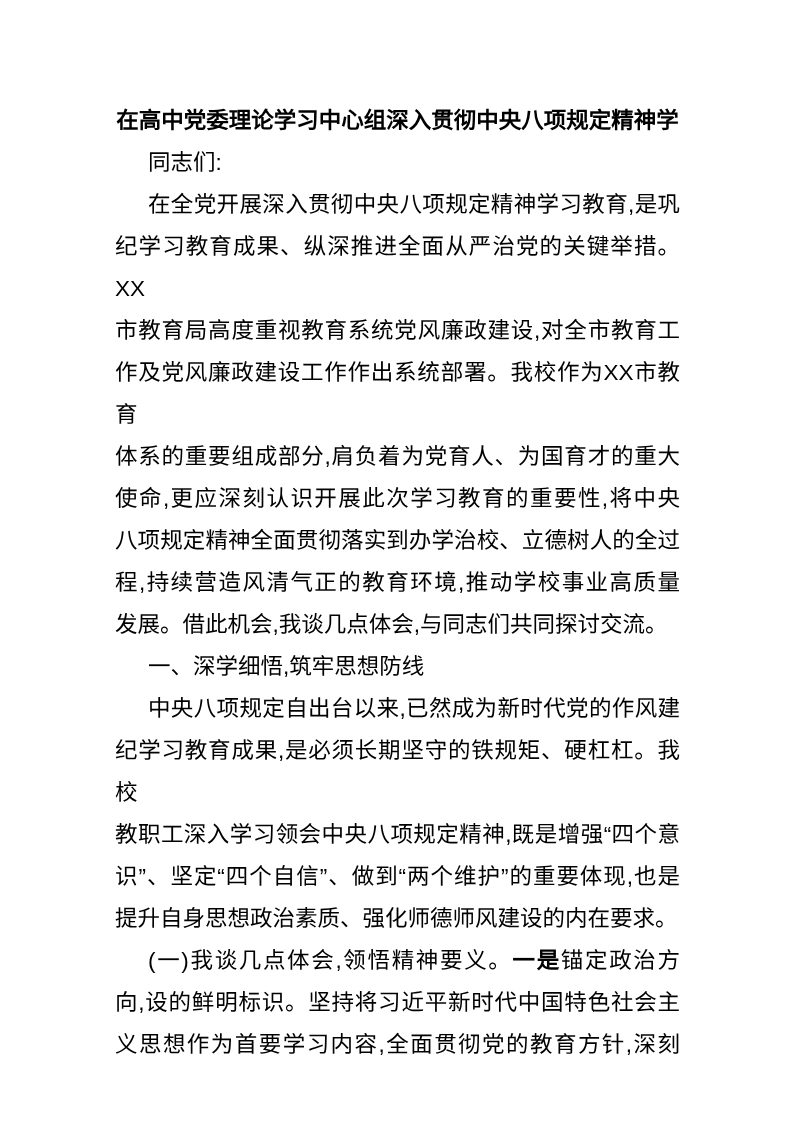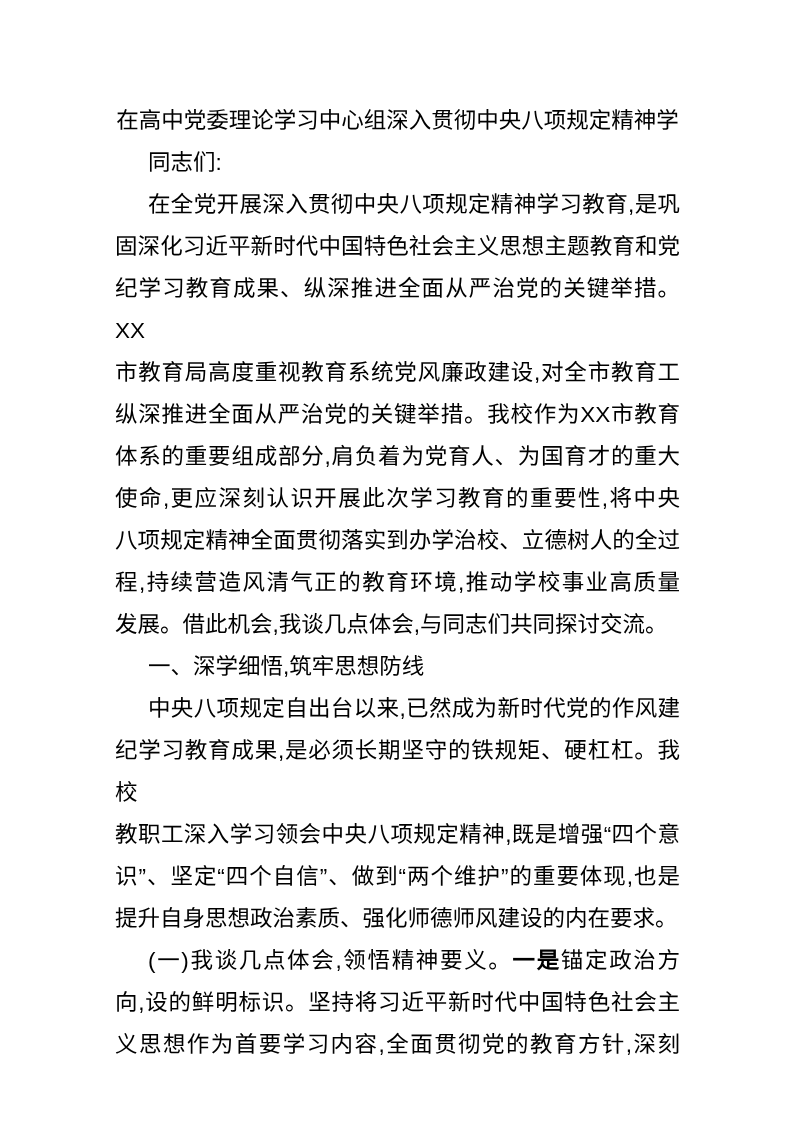--- a/index.html
+++ b/index.html
@@ -38,43 +38,42 @@
     text-align: right;
     text-align-last: left;
   }
   
   .ind {
     text-indent: 33px;
   }
   .t-line {
     text-align: right;
     text-align-last: center;
-    font-weight: normal;
+    font-weight: bold;
   }
   .bd {
     font-weight: bold;
   }
 </style>
 </head>
 <body>
 
 <div class="doc">
 
   <div>
     <p class="line t-line">在高中党委理论学习中心组深入贯彻中央八项规定精神学</p>
   </div>
 
   <p class="line nl ind">同志们:</p>
 
   <div>
     <p class="line jl ind">在全党开展深入贯彻中央八项规定精神学习教育,是巩</p>
-    <p class="line jl">固深化习近平新时代中国特色社会主义思想主题教育和党</p>
     <p class="line jl">纪学习教育成果、纵深推进全面从严治党的关键举措。XX</p>
     <p class="line jl">市教育局高度重视教育系统党风廉政建设,对全市教育工</p>
-    <p class="line jl">纵深推进全面从严治党的关键举措。我校作为XX市教育</p>
+    <p class="line jl">作及党风廉政建设工作作出系统部署。我校作为XX市教育</p>
     <p class="line jl">体系的重要组成部分,肩负着为党育人、为国育才的重大</p>
     <p class="line jl">使命,更应深刻认识开展此次学习教育的重要性,将中央</p>
     <p class="line jl">八项规定精神全面贯彻落实到办学治校、立德树人的全过</p>
     <p class="line jl">程,持续营造风清气正的教育环境,推动学校事业高质量</p>
     <p class="line nl">发展。借此机会,我谈几点体会,与同志们共同探讨交流。</p>
   </div>
 
   <p class="line nl ind">一、深学细悟,筑牢思想防线</p>
 
   <div>

